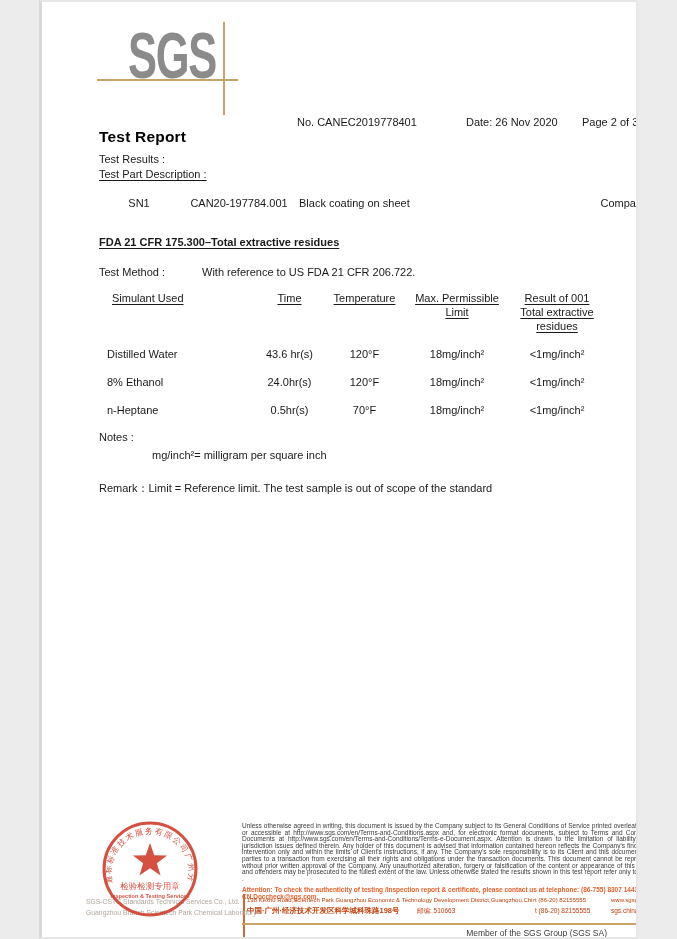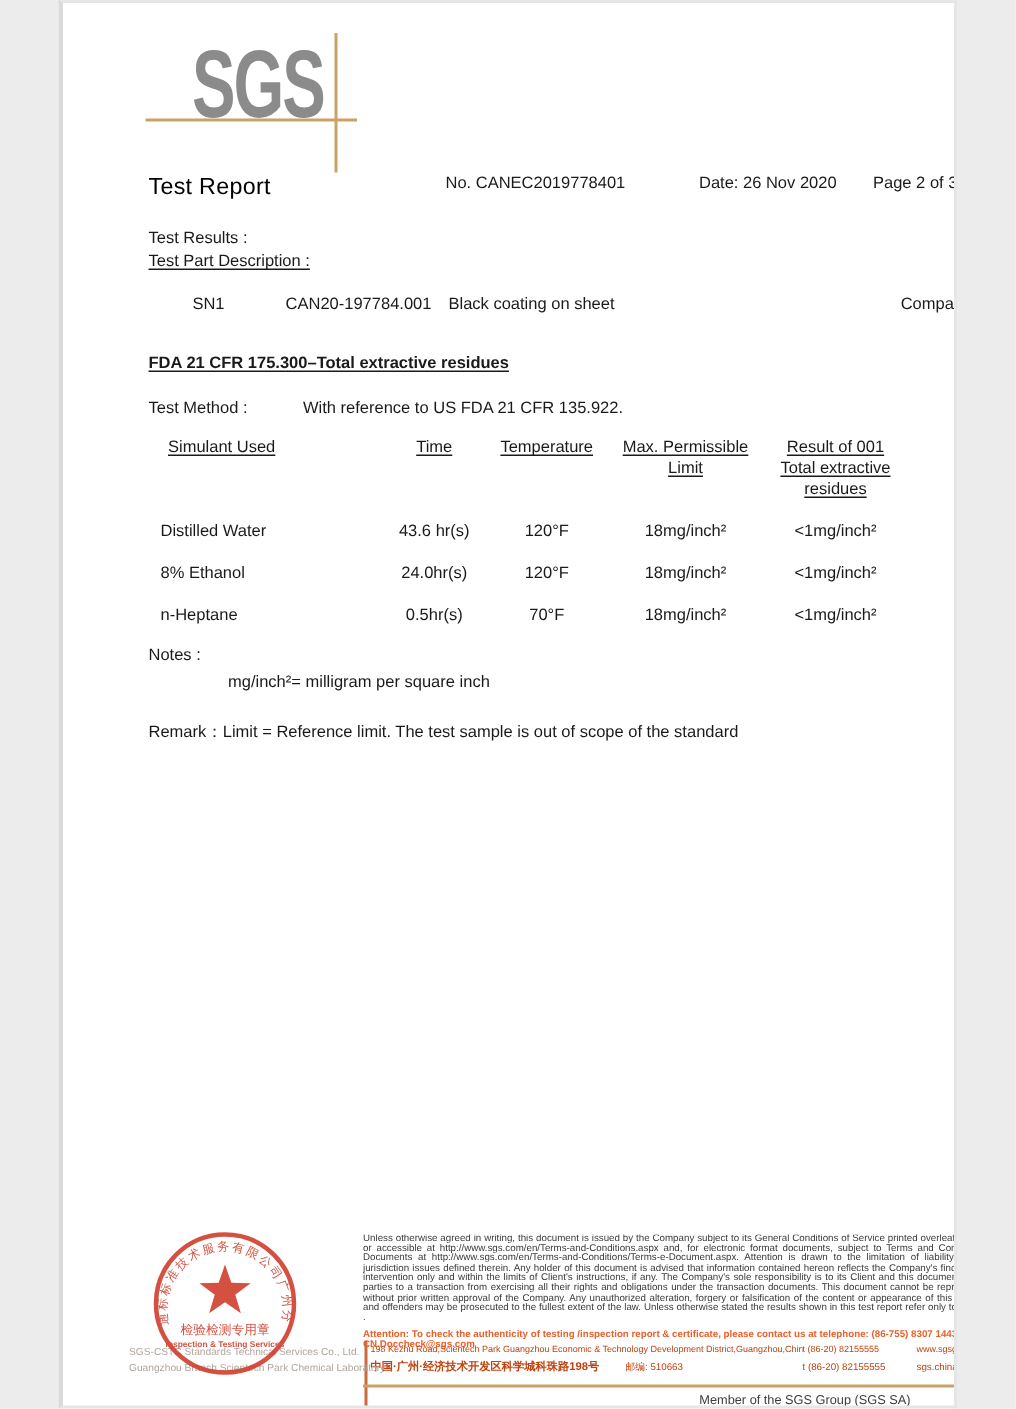--- a/index.html
+++ b/index.html
@@ -13,21 +13,21 @@
   
   .logo-letters {
     position:absolute; left:86px; top:22px; line-height:1;
     font-size:64px; font-weight:bold; color:#8b8b8b; letter-spacing:-2px;
     transform:scaleX(.68); transform-origin:left top;
   }
   .logo-hline { position:absolute; left:55px; top:77px; width:141px; height:2px; background:#c9a267; }
   .logo-vline { position:absolute; left:181px; top:20px; width:2px; height:93px; background:#c9a267; }
   
   .report-header { position:absolute; top:110px; left:0; width:677px; height:20px; font-size:11px; }
-  .rh-title { position:absolute; left:57px; top:4px; font-size:15.5px; font-weight:normal; letter-spacing:.2px; color:#000; }
+  .rh-title { position:absolute; left:57px; top:16px; font-size:15.5px; font-weight:bold; letter-spacing:.2px; color:#000; }
   .rh-no   { position:absolute; left:255px; top:4px; }
   .rh-date { position:absolute; left:424px; top:4px; }
   .rh-page { position:absolute; left:540px; top:4px; }
   
   .doc { position:absolute; left:57px; top:145px; width:580px; font-size:11px; line-height:13px; }
   .test-results { padding-top:6px; }
   .tpd { margin-top:2px; text-decoration:underline; text-underline-offset:2px; }
   table { border-collapse:collapse; }
   td { padding:0; vertical-align:top; font-size:11px; line-height:13px; }
   .spec-table { margin-top:10px; width:580px; table-layout:fixed; }
@@ -111,21 +111,21 @@
         <td class="c3">Black coating on sheet</td>
         <td class="c4">Company</td>
       </tr>
     </tbody>
       </table>
 
     <div class="fda-title">FDA 21 CFR 175.300–Total extractive residues</div>
 
     <div class="method-row">
       <span class="method-label">Test Method :</span>
-      <span>With reference to US FDA 21 CFR 135.922.</span>
+      <span>With reference to US FDA 21 CFR 206.722.</span>
     </div>
 
     <table class="sim-table">
       <tbody>
           <tr class="hdr">
         <td class="s1"><span class="u">Simulant Used</span></td>
         <td class="s2"><span class="u">Time</span></td>
         <td class="s3"><span class="u">Temperature</span></td>
         <td class="s4">
           <span class="hline2"><span class="u">Max. Permissible</span></span>

